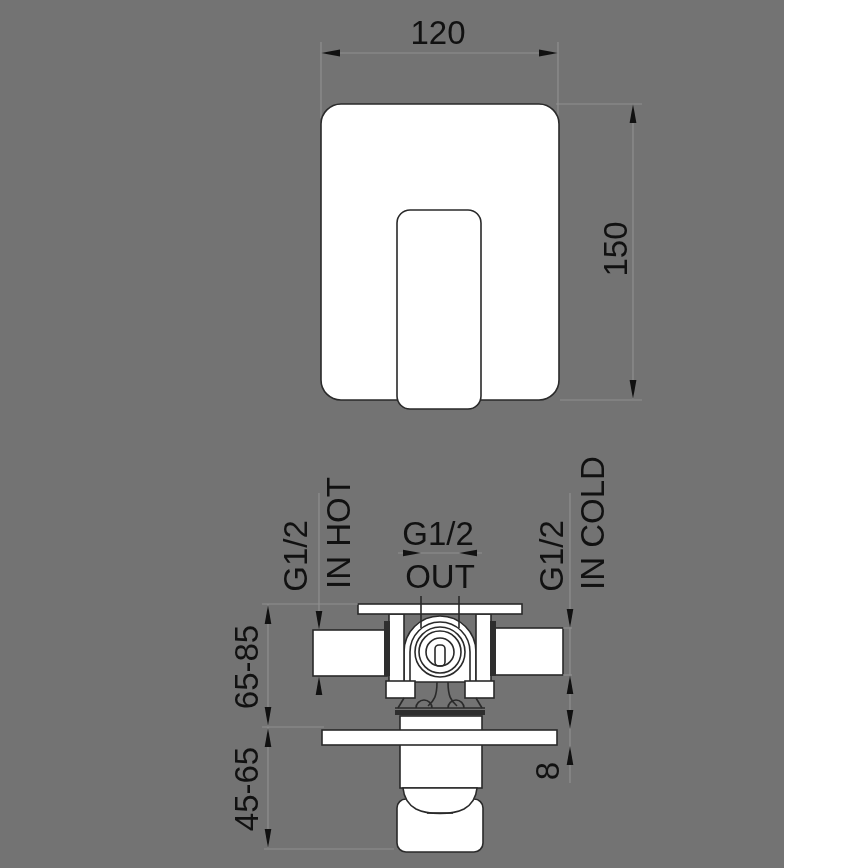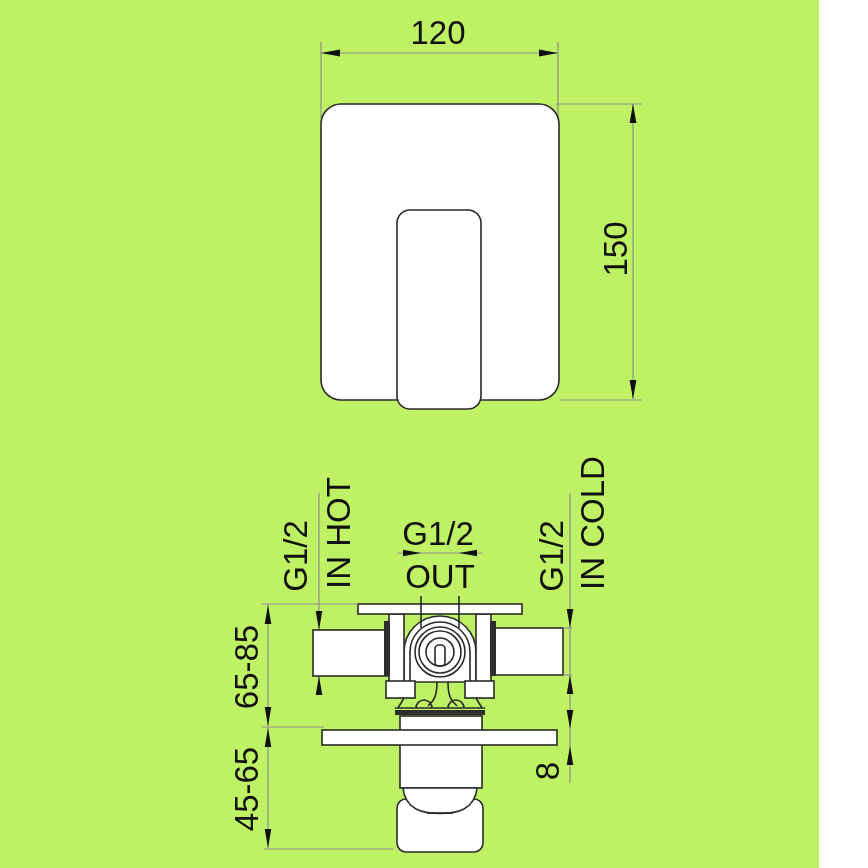--- a/index.html
+++ b/index.html
@@ -1,16 +1,16 @@
 <!DOCTYPE html>
 <html><head>
 <meta charset="utf-8">
 <style>
   html,body{margin:0;padding:0;background:#ffffff;}
-  #stage{position:relative;width:784px;height:868px;background:#bef264;overflow:hidden;padding-left:35px;}
+  #stage{position:relative;width:784px;height:868px;background:#737373;overflow:hidden;}
   svg{position:absolute;left:0;top:0;}
   .obj{stroke:#2a2a2a;stroke-width:1.6;fill:none;}
   .objf{stroke:#2a2a2a;stroke-width:1.6;fill:#ffffff;}
   .dark{fill:#2e2e2e;stroke:none;}
   .dim{stroke:#8f8f8f;stroke-width:1.2;fill:none;}
   .arr{fill:#111111;stroke:none;}
   .lbl{font-family:"Liberation Sans","DejaVu Sans",sans-serif;font-size:33px;fill:#111111;}
 </style>
 </head>
 <body>

